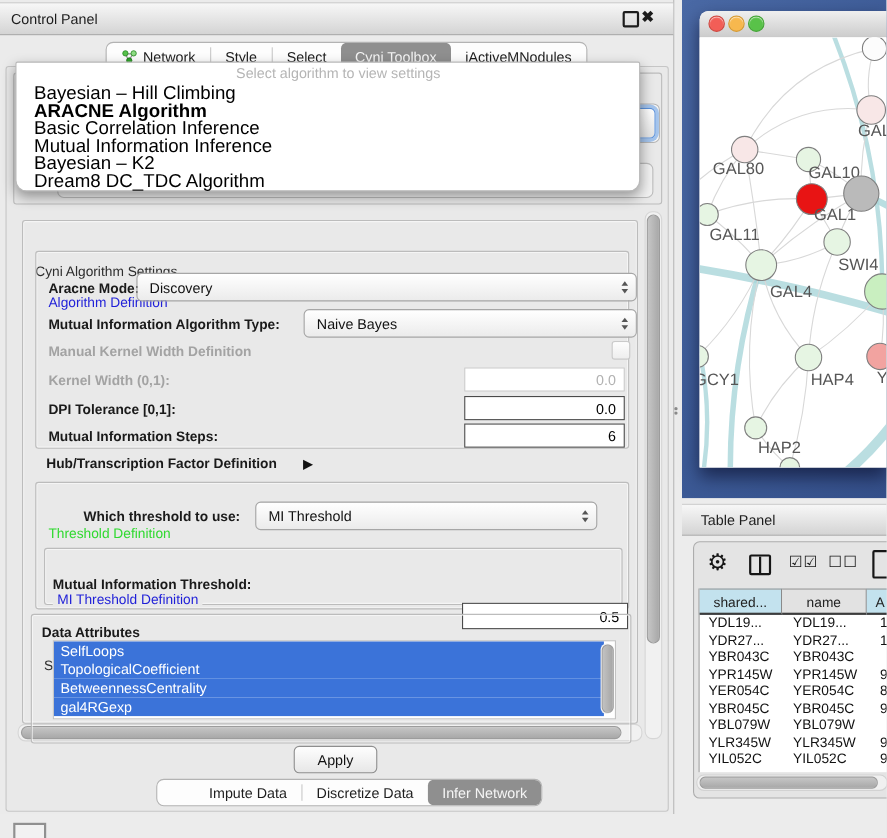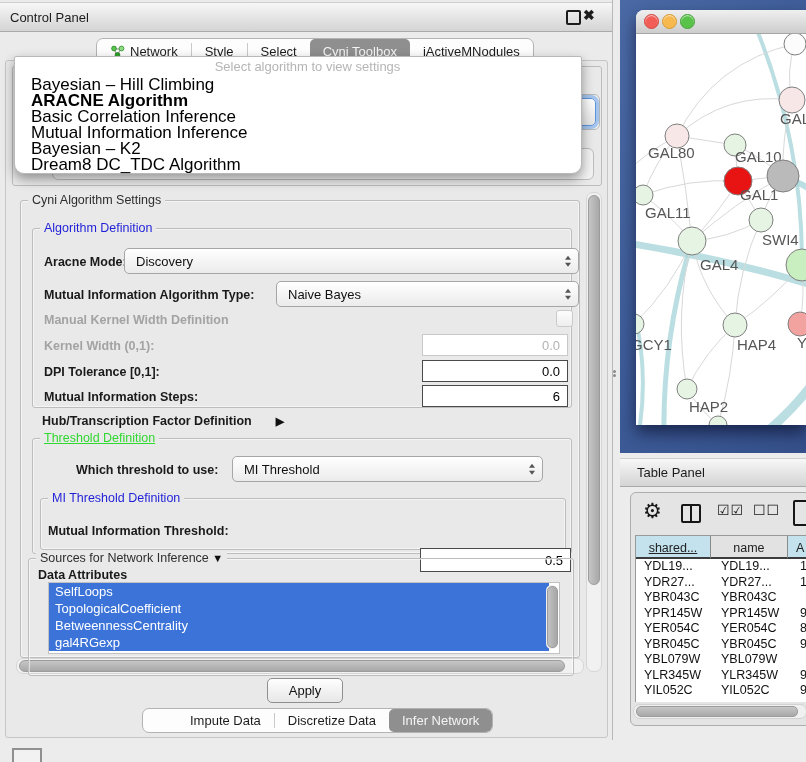--- a/index.html
+++ b/index.html
@@ -40,21 +40,21 @@
   .dd-item{height:16px;line-height:16px;padding-left:16px;font-size:17px;color:#000;white-space:nowrap;}
   .dd-item.selected{font-weight:bold;}
   .vscroll{left:586px;top:192px;width:14px;height:478px;background:#f1f1f1;border:1px solid #d6d6d6;border-radius:7px;}
   .vscroll .thumb{position:absolute;left:1px;top:2px;width:10px;height:388px;border-radius:6px;
         background:linear-gradient(90deg,#c6c6c6,#a8a8a8);border:1px solid #9c9c9c;}
   .hscroll{left:16px;top:658px;width:566px;height:14px;background:#f1f1f1;border:1px solid #d6d6d6;border-radius:7px;}
   .hscroll .thumb{position:absolute;left:2px;top:1px;width:544px;height:10px;border-radius:6px;
         background:linear-gradient(#c6c6c6,#a8a8a8);border:1px solid #9c9c9c;}
 
   .groupbox{border:1px solid #bcbcbc;border-radius:3px;box-shadow:inset 0 0 0 1px rgba(255,255,255,.55);}
-  .grouplabel{position:absolute;font-size:12.5px;background:#e9e9e9;padding:0 4px;white-space:nowrap;}
+  .grouplabel{position:absolute;font-size:12.5px;background:#e9e9e9;padding:0 4px;white-space:nowrap;margin-top:47px;}
   .gl-dark{color:#2e2e2e;}
   .gl-blue{color:#1f1fd8;}
   .gl-green{color:#30d930;}
 
   .lbl{position:absolute;font-size:12.5px;font-weight:bold;color:#1a1a1a;white-space:nowrap;}
   .lbl.disabled{color:#a3a3a3;}
 
   .combo{position:absolute;border:1px solid #a6a6a6;border-radius:5px;background:linear-gradient(#ffffff,#ebebeb);
          display:flex;align-items:center;font-size:13px;color:#111;padding-left:11px;}
   .combo .arrows{position:absolute;right:7px;top:50%;transform:translateY(-50%);}
@@ -110,21 +110,21 @@
   .tp-toolbar{position:absolute;left:0;top:4px;width:190px;height:36px;}
   .gear-glyph{position:absolute;left:12px;top:2px;font-size:21px;color:#161616;}
   .cols-icon{position:absolute;left:50px;top:7px;width:16px;height:15px;border:2px solid #161616;border-radius:2px;}
   .cols-icon i{position:absolute;left:6.5px;top:0;width:2px;height:15px;background:#161616;}
   .check-glyph{position:absolute;top:5px;font-size:14px;color:#161616;letter-spacing:1px;}
   .doc-icon{position:absolute;left:162px;top:3px;width:20px;height:22px;border:2px solid #161616;border-radius:2px;background:#e4e4e4;}
   .tp-table{position:absolute;left:4px;top:42px;width:230px;}
   .thead{display:flex;height:24px;line-height:24px;font-size:12.5px;color:#222;border-left:1px solid #999;}
   .th{border-right:1px solid #8a8a8a;border-bottom:2px solid #3c3c3c;border-top:1px solid #999;
       text-align:center;white-space:nowrap;overflow:hidden;}
-  .th.c0{width:76px;background:#c3e2ee;text-decoration:underline;}
+  .th.c0{width:76px;background:#c3e2ee;}
   .th.c1{width:78px;background:#e2e2e2;}
   .th.c2{width:70px;background:#c3e2ee;text-align:left;padding-left:8px;}
   .tbody{background:#fff;border-left:1px solid #999;height:143px;overflow:hidden;}
   .trow{display:flex;height:15.5px;line-height:15.5px;font-size:12.5px;color:#111;}
   .tcell{white-space:nowrap;overflow:hidden;padding-left:8px;}
   .tcell.c0{width:69px;}.tcell.c1{width:71px;}.tcell.c2{width:62px;}
   .tp-hscroll{position:absolute;left:2px;top:211px;width:172px;height:13px;background:#f0f0f0;border:1px solid #d2d2d2;border-radius:7px;}
   .tp-hscroll .thumb{position:absolute;left:2px;top:1px;width:160px;height:9px;border-radius:5px;
         background:linear-gradient(#c6c6c6,#a8a8a8);border:1px solid #9c9c9c;}
 
@@ -235,21 +235,21 @@
   <div class="tfield" style="left:422px;top:385px;width:137px;height:20px;">
     <span>6</span>
   </div>
 
   <div class="hub-row" style="left:42px;top:414px;">
     <span>Hub/Transcription Factor Definition</span>
     <span class="tri">▶</span>
   </div>
 
   <div class="abs groupbox" style="left:32px;top:438px;width:538px;height:114px;"></div>
-  <span class="grouplabel gl-green" style="left:40px;top:431px;text-decoration:underline;">Threshold Definition</span>
+  <span class="grouplabel gl-green" style="left:40px;top:431px;">Threshold Definition</span>
 
   <span class="lbl" style="left:76px;top:463px;">Which threshold to use:</span>
   <div class="combo" style="left:232px;top:456px;width:298px;height:24px;">
     <span>MI Threshold</span>
     <span class="arrows">
         <i class="arr-up" style="display:block;"></i>
         <i class="arr-dn" style="display:block;"></i>
       </span>
   </div>
 

